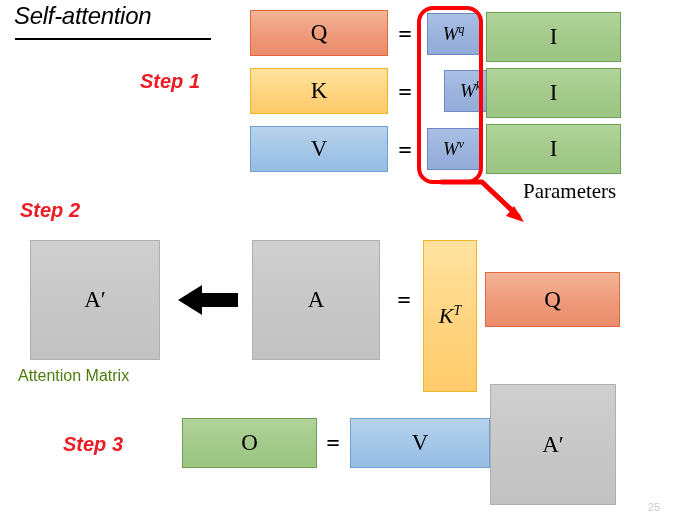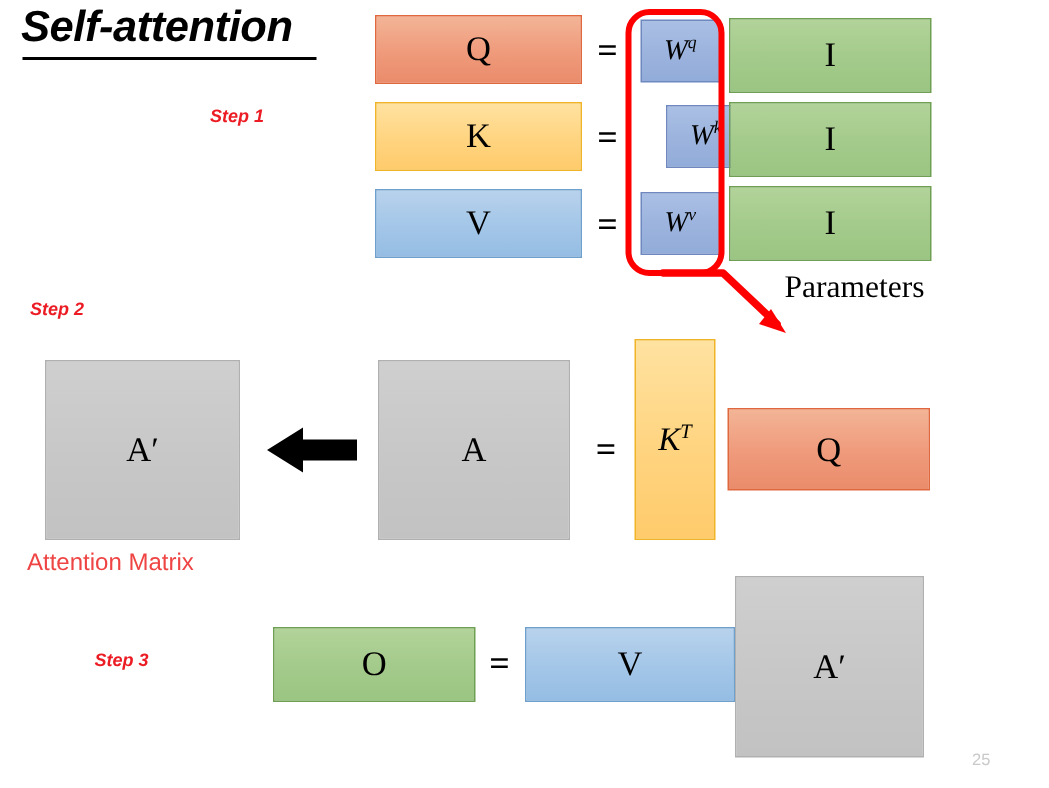--- a/index.html
+++ b/index.html
@@ -17,39 +17,39 @@
     background: #ffffff;
     overflow: hidden;
   }
   .abs { position: absolute; }
 
   
   #title {
     left: 14px;
     top: 2px;
     font-family: "Liberation Sans", sans-serif;
-    font-size: 29px;
-    font-weight: bold;
+    font-size: 24px;
+    font-weight: normal;
     font-style: italic;
     color: #000000;
     letter-spacing: -0.3px;
     white-space: nowrap;
   }
   #title-underline {
     left: 15px;
     top: 38px;
     width: 196px;
     height: 2px;
     background: #000000;
   }
 
   
   .step-label {
     font-family: "Liberation Sans", sans-serif;
-    font-size: 12px;
+    font-size: 20px;
     font-weight: bold;
     font-style: italic;
     color: #ec1c24;
     white-space: nowrap;
   }
 
   
   .box {
     box-sizing: border-box;
     display: flex;
@@ -129,21 +129,21 @@
     color: #000000;
     line-height: 1.28;
   }
 
   
   #attention-caption {
     left: 18px;
     top: 367px;
     font-family: "Liberation Sans", sans-serif;
     font-size: 16px;
-    color: #ef4444;
+    color: #4d7c0f;
     white-space: nowrap;
   }
 
   
   #page-number {
     left: 648px;
     top: 501px;
     font-family: "Liberation Sans", sans-serif;
     font-size: 11px;
     color: #c9c9c9;
@@ -219,21 +219,21 @@
       <path d="M2 18 L26 3 L26 11 L62 11 L62 25 L26 25 L26 33 Z" fill="#000000"></path>
     </svg>
   </div>
 
   <div class="abs box box-gray" style="left:252px; top:240px; width:128px; height:120px;">
     <span>A</span>
   </div>
 
   <div class="abs eq" style="left:392px; top:288px; width:24px;">=</div>
 
-  <div class="abs box box-yellow" style="left:423px; top:226px; width:54px; height:134px;">
+  <div class="abs box box-yellow" style="left:423px; top:240px; width:54px; height:152px;">
     <span class="math" style="font-size:22px;"><span>K</span><sup>T</sup></span>
   </div>
 
   <div class="abs box box-orange" style="left:485px; top:272px; width:135px; height:55px;">
     <span>Q</span>
   </div>
 
   <div class="abs step-label" style="left:63px; top:433px;">Step 3</div>
 
   <div class="abs box box-green" style="left:182px; top:418px; width:135px; height:50px;">

